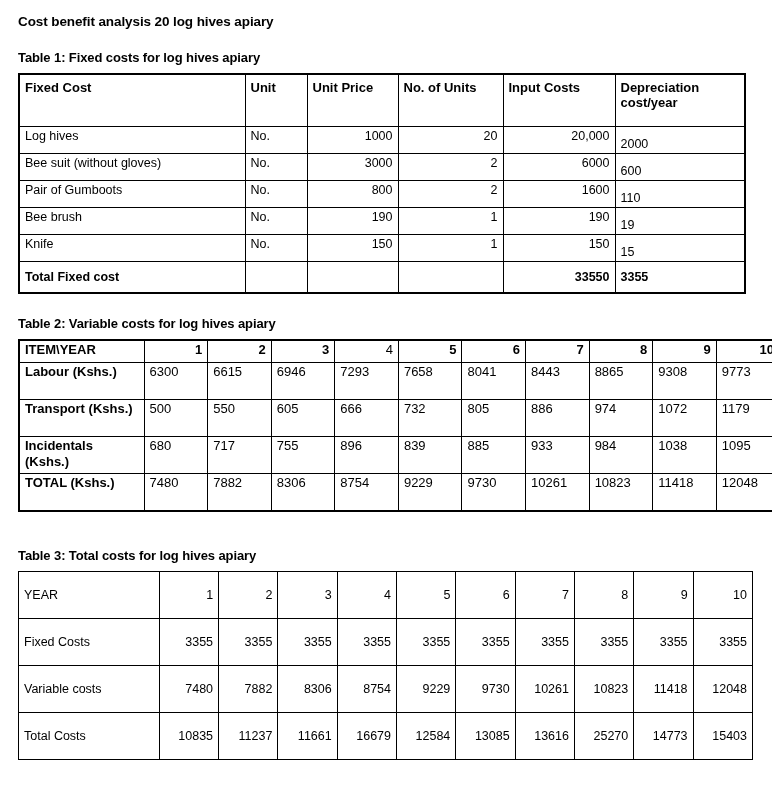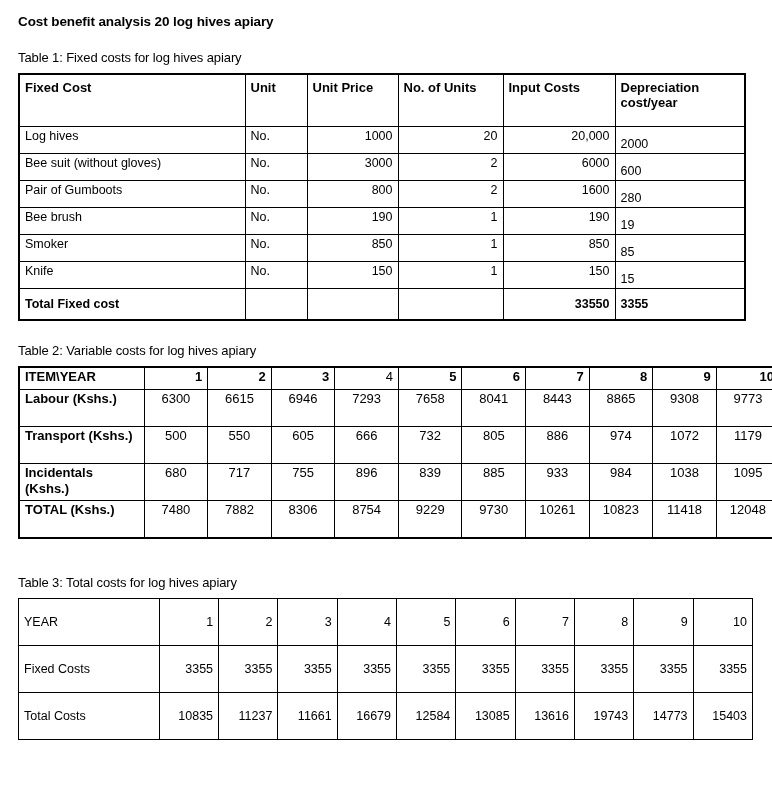--- a/index.html
+++ b/index.html
@@ -23,21 +23,21 @@
   }
   .doc-title {
     font-size: 13.5px;
     font-weight: bold;
     line-height: 16px;
     margin: 0 0 20px 0;
     letter-spacing: -0.1px;
   }
   .table-caption {
     font-size: 13px;
-    font-weight: normal;
+    font-weight: bold;
     line-height: 16px;
     margin: 0 0 7px 0;
     letter-spacing: -0.1px;
   }
   .spacer-1 { height: 22px; }
   .spacer-2 { height: 36px; }
 
   table {
     border-collapse: collapse;
     table-layout: fixed;
@@ -115,21 +115,21 @@
   }
   .t2 thead th.yr-light {
     font-weight: normal;
   }
   .t2 tbody th {
     font-weight: bold;
     text-align: left;
     height: 34px;
   }
   .t2 tbody td {
-    text-align: center;
+    text-align: left;
     font-weight: normal;
     height: 34px;
   }
   .t2 .c-item { width: 120px; }
   .t2 .c-y { width: 61px; }
 
   
   .t3 {
     width: 735px;
     border: 1px solid #000;
@@ -198,37 +198,29 @@
         <td class="num">2</td>
         <td class="num">6000</td>
         <td class="dep">600</td>
       </tr>
       <tr>
         <td>Pair of Gumboots</td>
         <td>No.</td>
         <td class="num">800</td>
         <td class="num">2</td>
         <td class="num">1600</td>
-        <td class="dep">280</td>
+        <td class="dep">110</td>
       </tr>
       <tr>
         <td>Bee brush</td>
         <td>No.</td>
         <td class="num">190</td>
         <td class="num">1</td>
         <td class="num">190</td>
         <td class="dep">19</td>
-      </tr>
-      <tr>
-        <td>Smoker</td>
-        <td>No.</td>
-        <td class="num">850</td>
-        <td class="num">1</td>
-        <td class="num">850</td>
-        <td class="dep">85</td>
       </tr>
       <tr>
         <td>Knife</td>
         <td>No.</td>
         <td class="num">150</td>
         <td class="num">1</td>
         <td class="num">150</td>
         <td class="dep">15</td>
       </tr>
       <tr class="total-row">
@@ -372,28 +364,41 @@
         <td>3355</td>
         <td>3355</td>
         <td>3355</td>
         <td>3355</td>
         <td>3355</td>
         <td>3355</td>
         <td>3355</td>
         <td>3355</td>
       </tr>
       <tr>
+        <th>Variable costs</th>
+        <td>7480</td>
+        <td>7882</td>
+        <td>8306</td>
+        <td>8754</td>
+        <td>9229</td>
+        <td>9730</td>
+        <td>10261</td>
+        <td>10823</td>
+        <td>11418</td>
+        <td>12048</td>
+      </tr>
+      <tr>
         <th>Total Costs</th>
         <td>10835</td>
         <td>11237</td>
         <td>11661</td>
         <td>16679</td>
         <td>12584</td>
         <td>13085</td>
         <td>13616</td>
-        <td>19743</td>
+        <td>25270</td>
         <td>14773</td>
         <td>15403</td>
       </tr>
     </tbody>
   </table>
 
 </div>
 
 </body></html>

